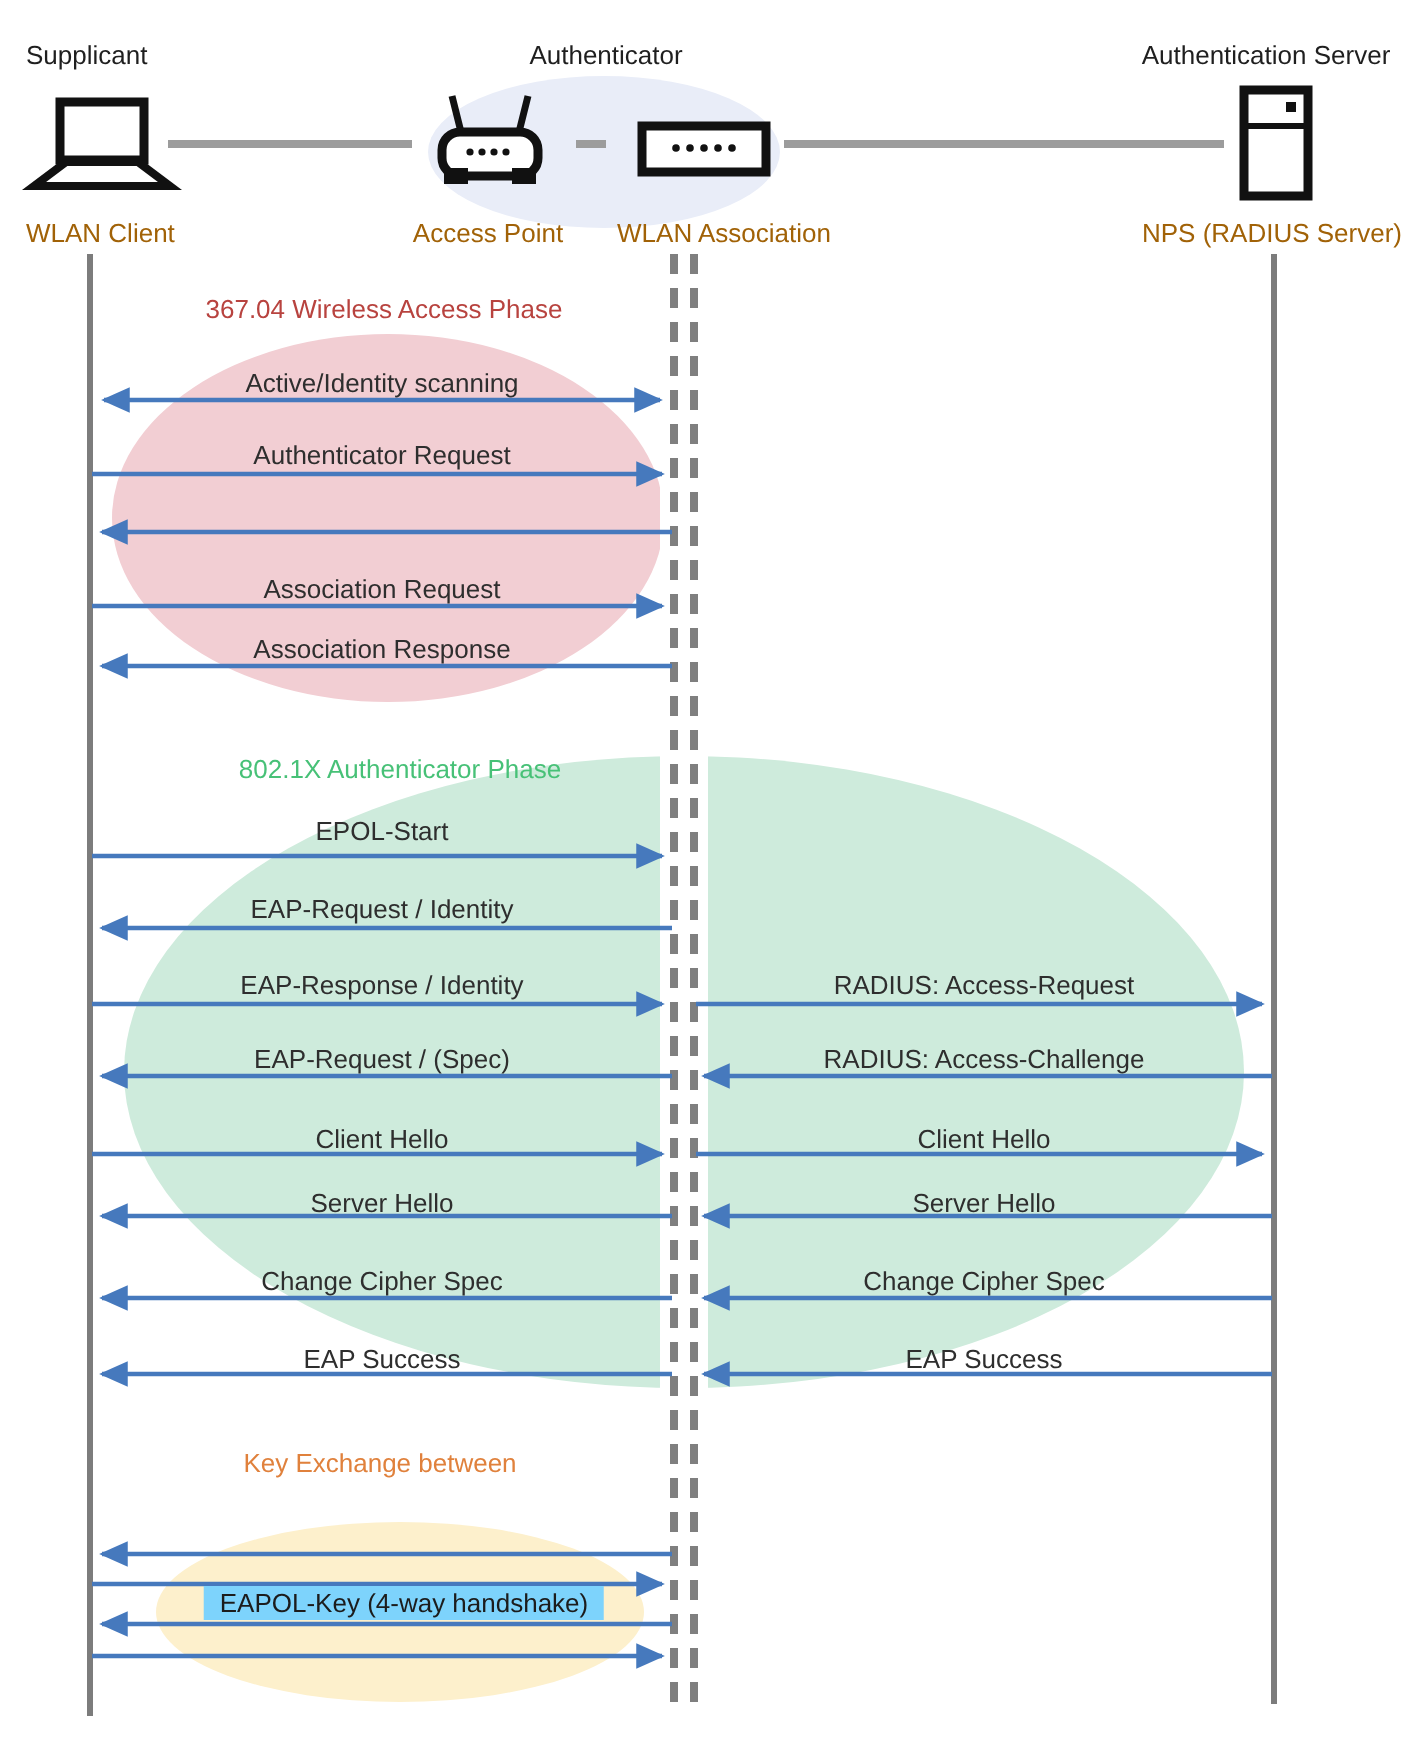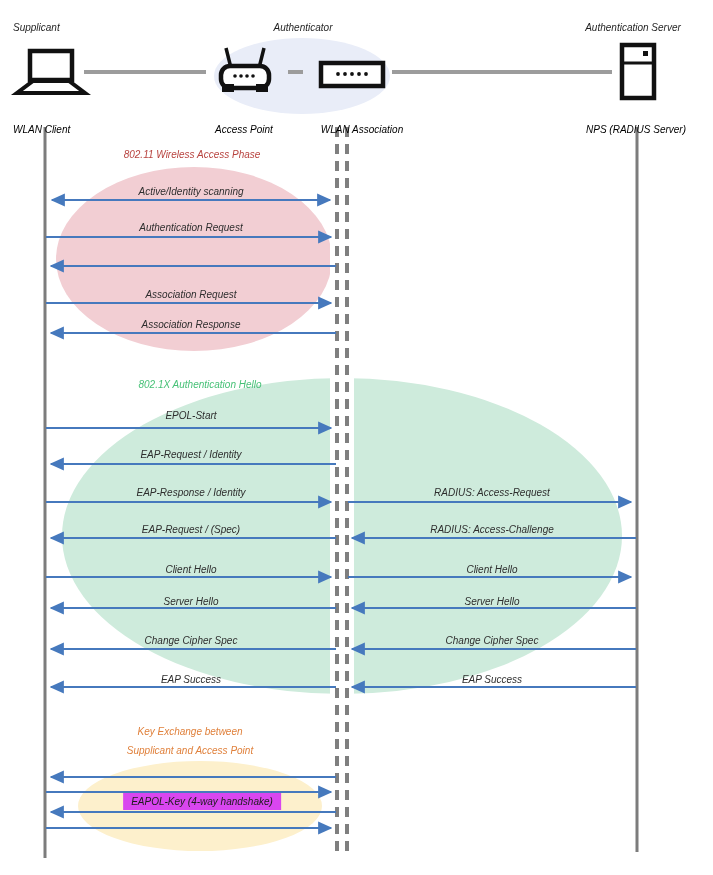--- a/index.html
+++ b/index.html
@@ -2,30 +2,30 @@
 <html><head>
 <meta charset="utf-8">
 <style>
   html,body{margin:0;padding:0;background:#ffffff;}
   #stage{
     position:relative;width:713px;height:875px;background:#ffffff;overflow:hidden;
     font-family:"Liberation Sans",sans-serif;
   }
   #diagram-svg{position:absolute;left:0;top:0;}
   .lbl{
-    position:absolute;font-size:10px;color:#2e2e2e;white-space:nowrap;
-    transform:translateX(-50%);line-height:17px;z-index:5;font-style:italic;
+    position:absolute;font-size:13px;color:#2e2e2e;white-space:nowrap;
+    transform:translateX(-50%);line-height:17px;z-index:5;
   }
   .lbl.left-align{transform:none;}
   .phase-red{color:#b8433f;}
   .phase-green{color:#47c177;}
   .phase-orange{color:#e0813c;}
   .actor{color:#1f1f1f;}
-  .device{color:#000000;margin-top:13px;}
-  .eapol{background:#d946ef;padding:0 8px;color:#1c1c1c;}
+  .device{color:#a16207;}
+  .eapol{background:#7dd3fc;padding:0 8px;color:#1c1c1c;}
 </style>
 </head>
 <body>
 
 <div id="stage">
 
   <svg id="diagram-svg" width="713" height="875" viewBox="0 0 713 875">
     <defs>
       <marker id="ar" viewBox="0 0 10 10" refX="9" refY="5" markerWidth="6.5" markerHeight="6.5" orient="auto-start-reverse">
         <path d="M0,0.5 L10,5 L0,9.5 Z" fill="#4679bd"></path>
@@ -117,27 +117,26 @@
 
   <div class="lbl left-align actor" style="left:13px;top:19px">Supplicant</div>
   <div class="lbl actor" style="left:303px;top:19px">Authenticator</div>
   <div class="lbl actor" style="left:633px;top:19px">Authentication Server</div>
 
   <div class="lbl left-align device" style="left:13px;top:108px">WLAN Client</div>
   <div class="lbl device" style="left:244px;top:108px">Access Point</div>
   <div class="lbl device" style="left:362px;top:108px">WLAN Association</div>
   <div class="lbl device" style="left:636px;top:108px">NPS (RADIUS Server)</div>
 
-  <div class="lbl phase-red" style="left:192px;top:146px">802.11 Wireless Access Phase</div>
-  <div class="lbl phase-green" style="left:200px;top:376px">802.1X Authentication Hello</div>
+  <div class="lbl phase-red" style="left:192px;top:146px">367.04 Wireless Access Phase</div>
+  <div class="lbl phase-green" style="left:200px;top:376px">802.1X Authenticator Phase</div>
   <div class="lbl phase-orange" style="left:190px;top:723px">Key Exchange between</div>
-  <div class="lbl phase-orange" style="left:190px;top:742px">Supplicant and Access Point</div>
 
   <div class="lbl" style="left:191px;top:183px">Active/Identity scanning</div>
-  <div class="lbl" style="left:191px;top:219px">Authentication Request</div>
+  <div class="lbl" style="left:191px;top:219px">Authenticator Request</div>
   <div class="lbl" style="left:191px;top:286px">Association Request</div>
   <div class="lbl" style="left:191px;top:316px">Association Response</div>
 
   <div class="lbl" style="left:191px;top:407px">EPOL-Start</div>
   <div class="lbl" style="left:191px;top:446px">EAP-Request / Identity</div>
   <div class="lbl" style="left:191px;top:484px">EAP-Response / Identity</div>
   <div class="lbl" style="left:191px;top:521px">EAP-Request / (Spec)</div>
   <div class="lbl" style="left:191px;top:561px">Client Hello</div>
   <div class="lbl" style="left:191px;top:593px">Server Hello</div>
   <div class="lbl" style="left:191px;top:632px">Change Cipher Spec</div>

